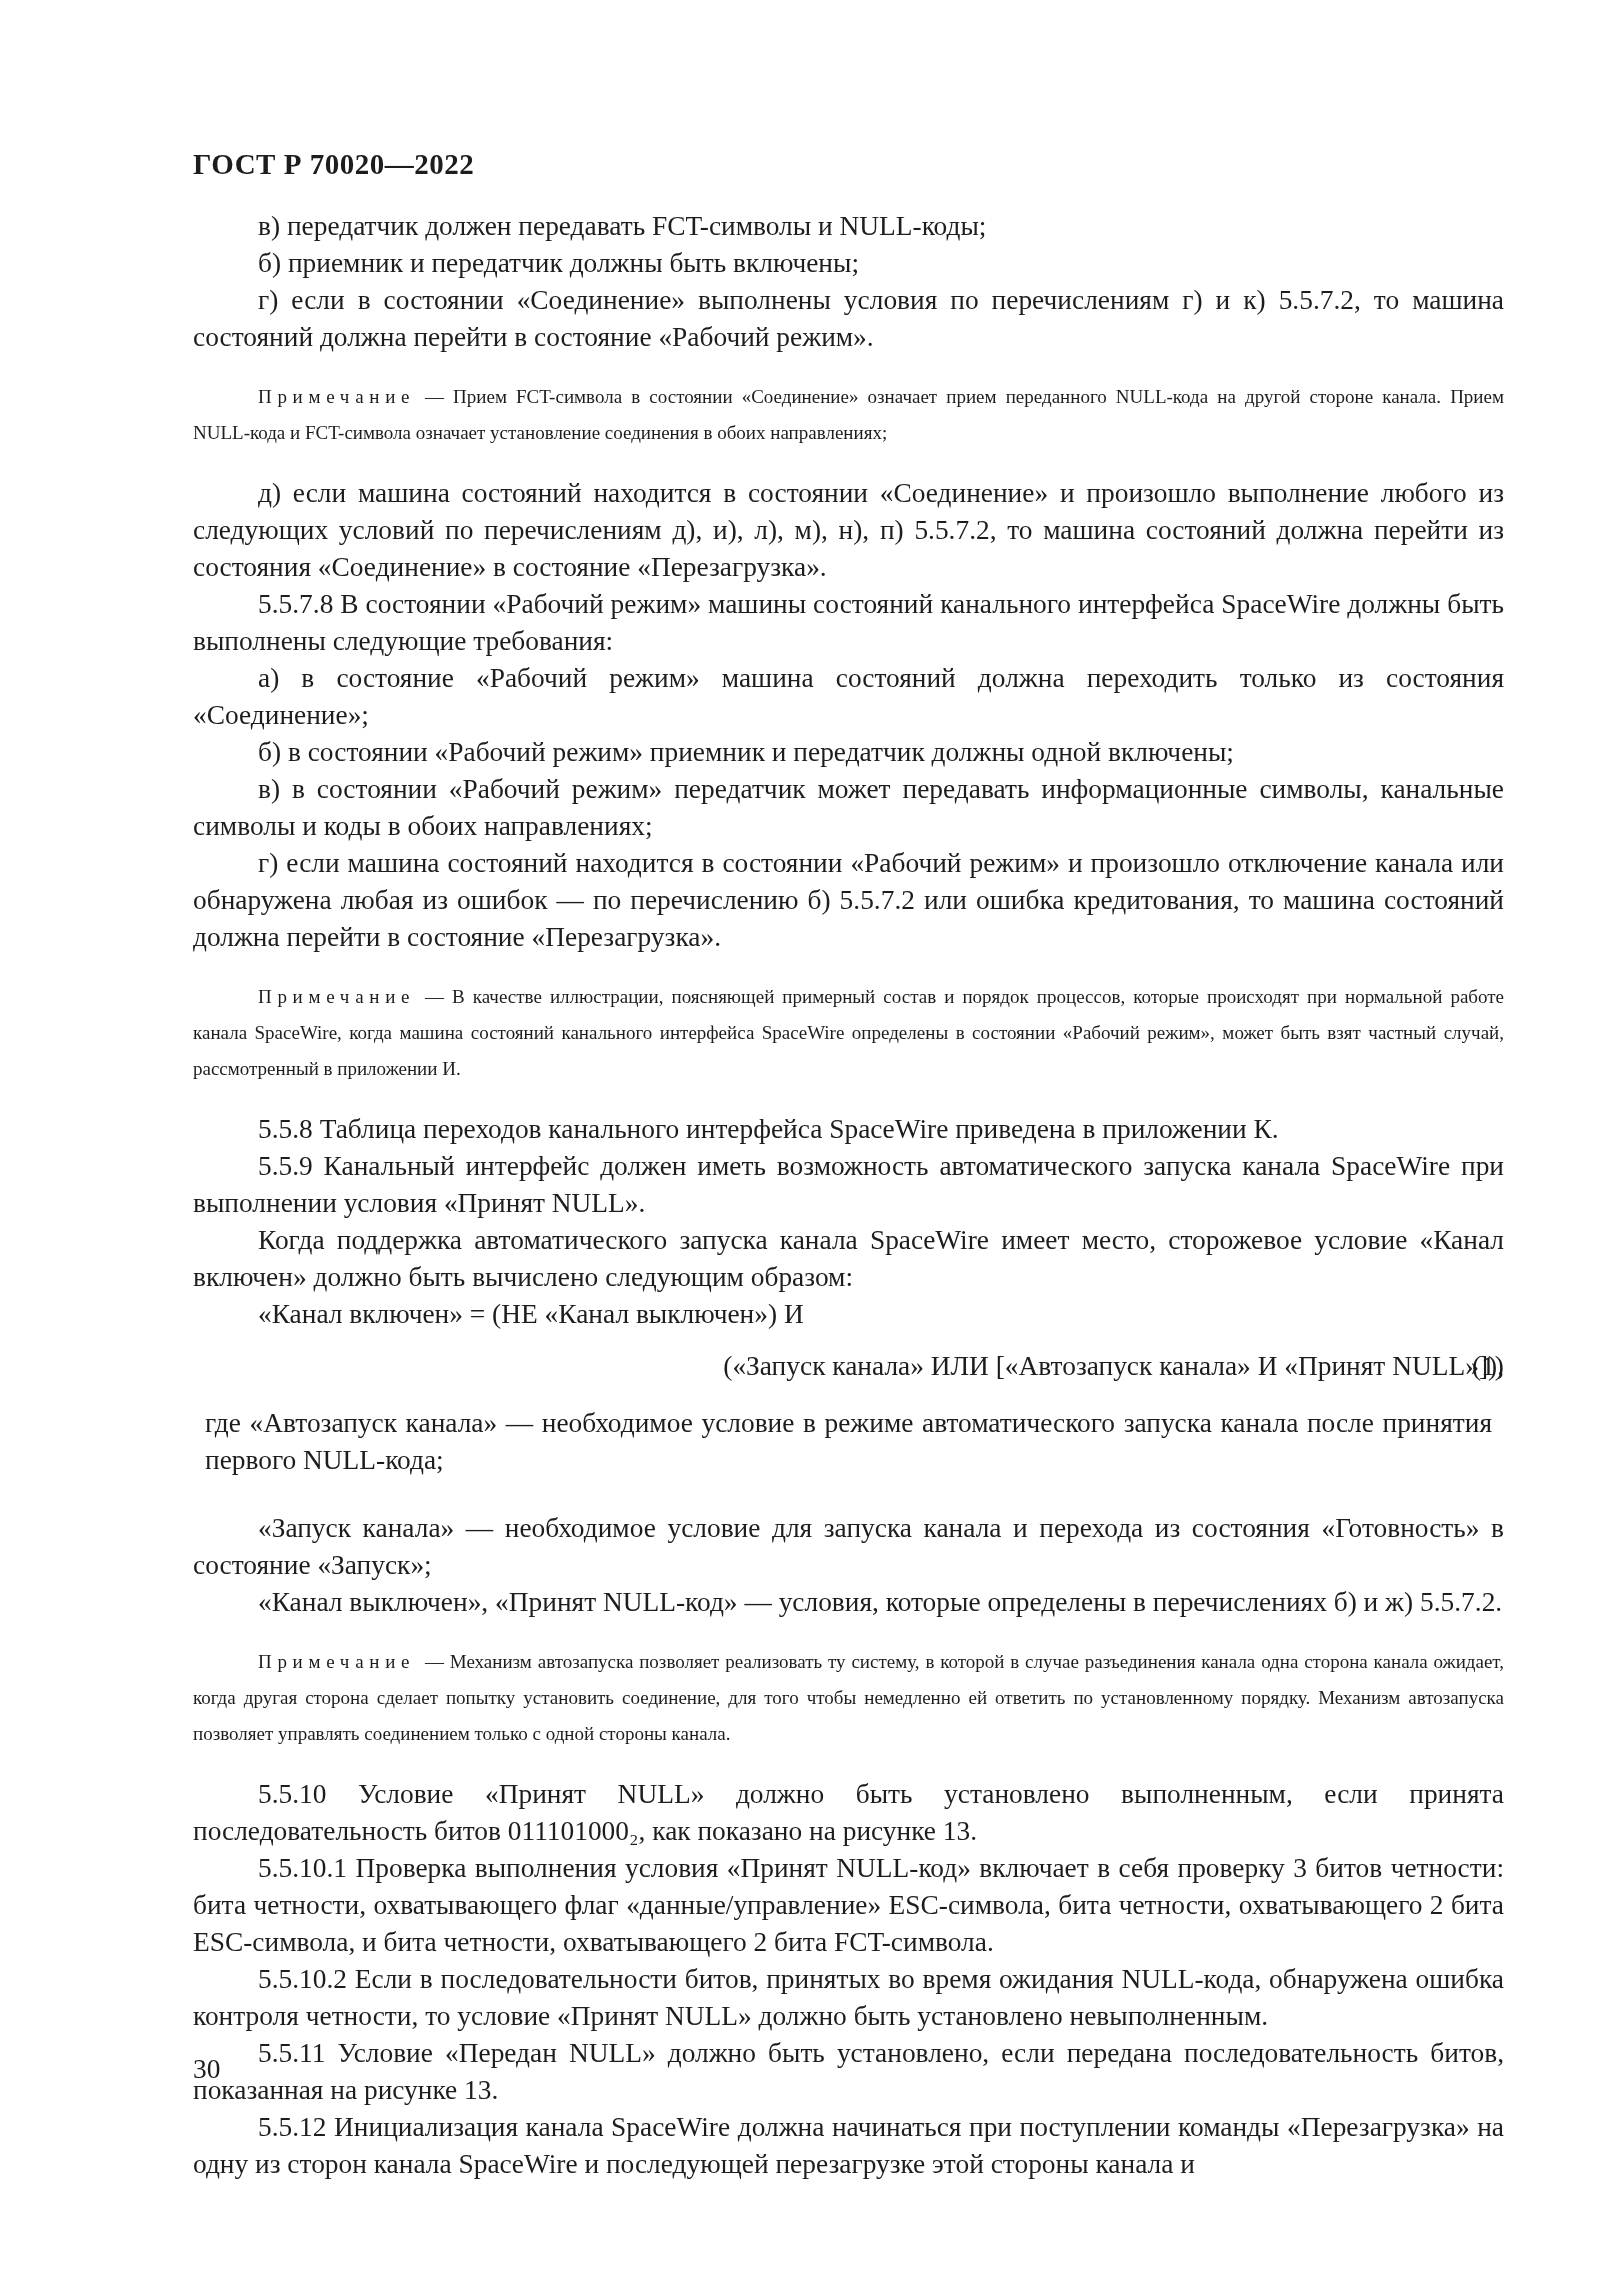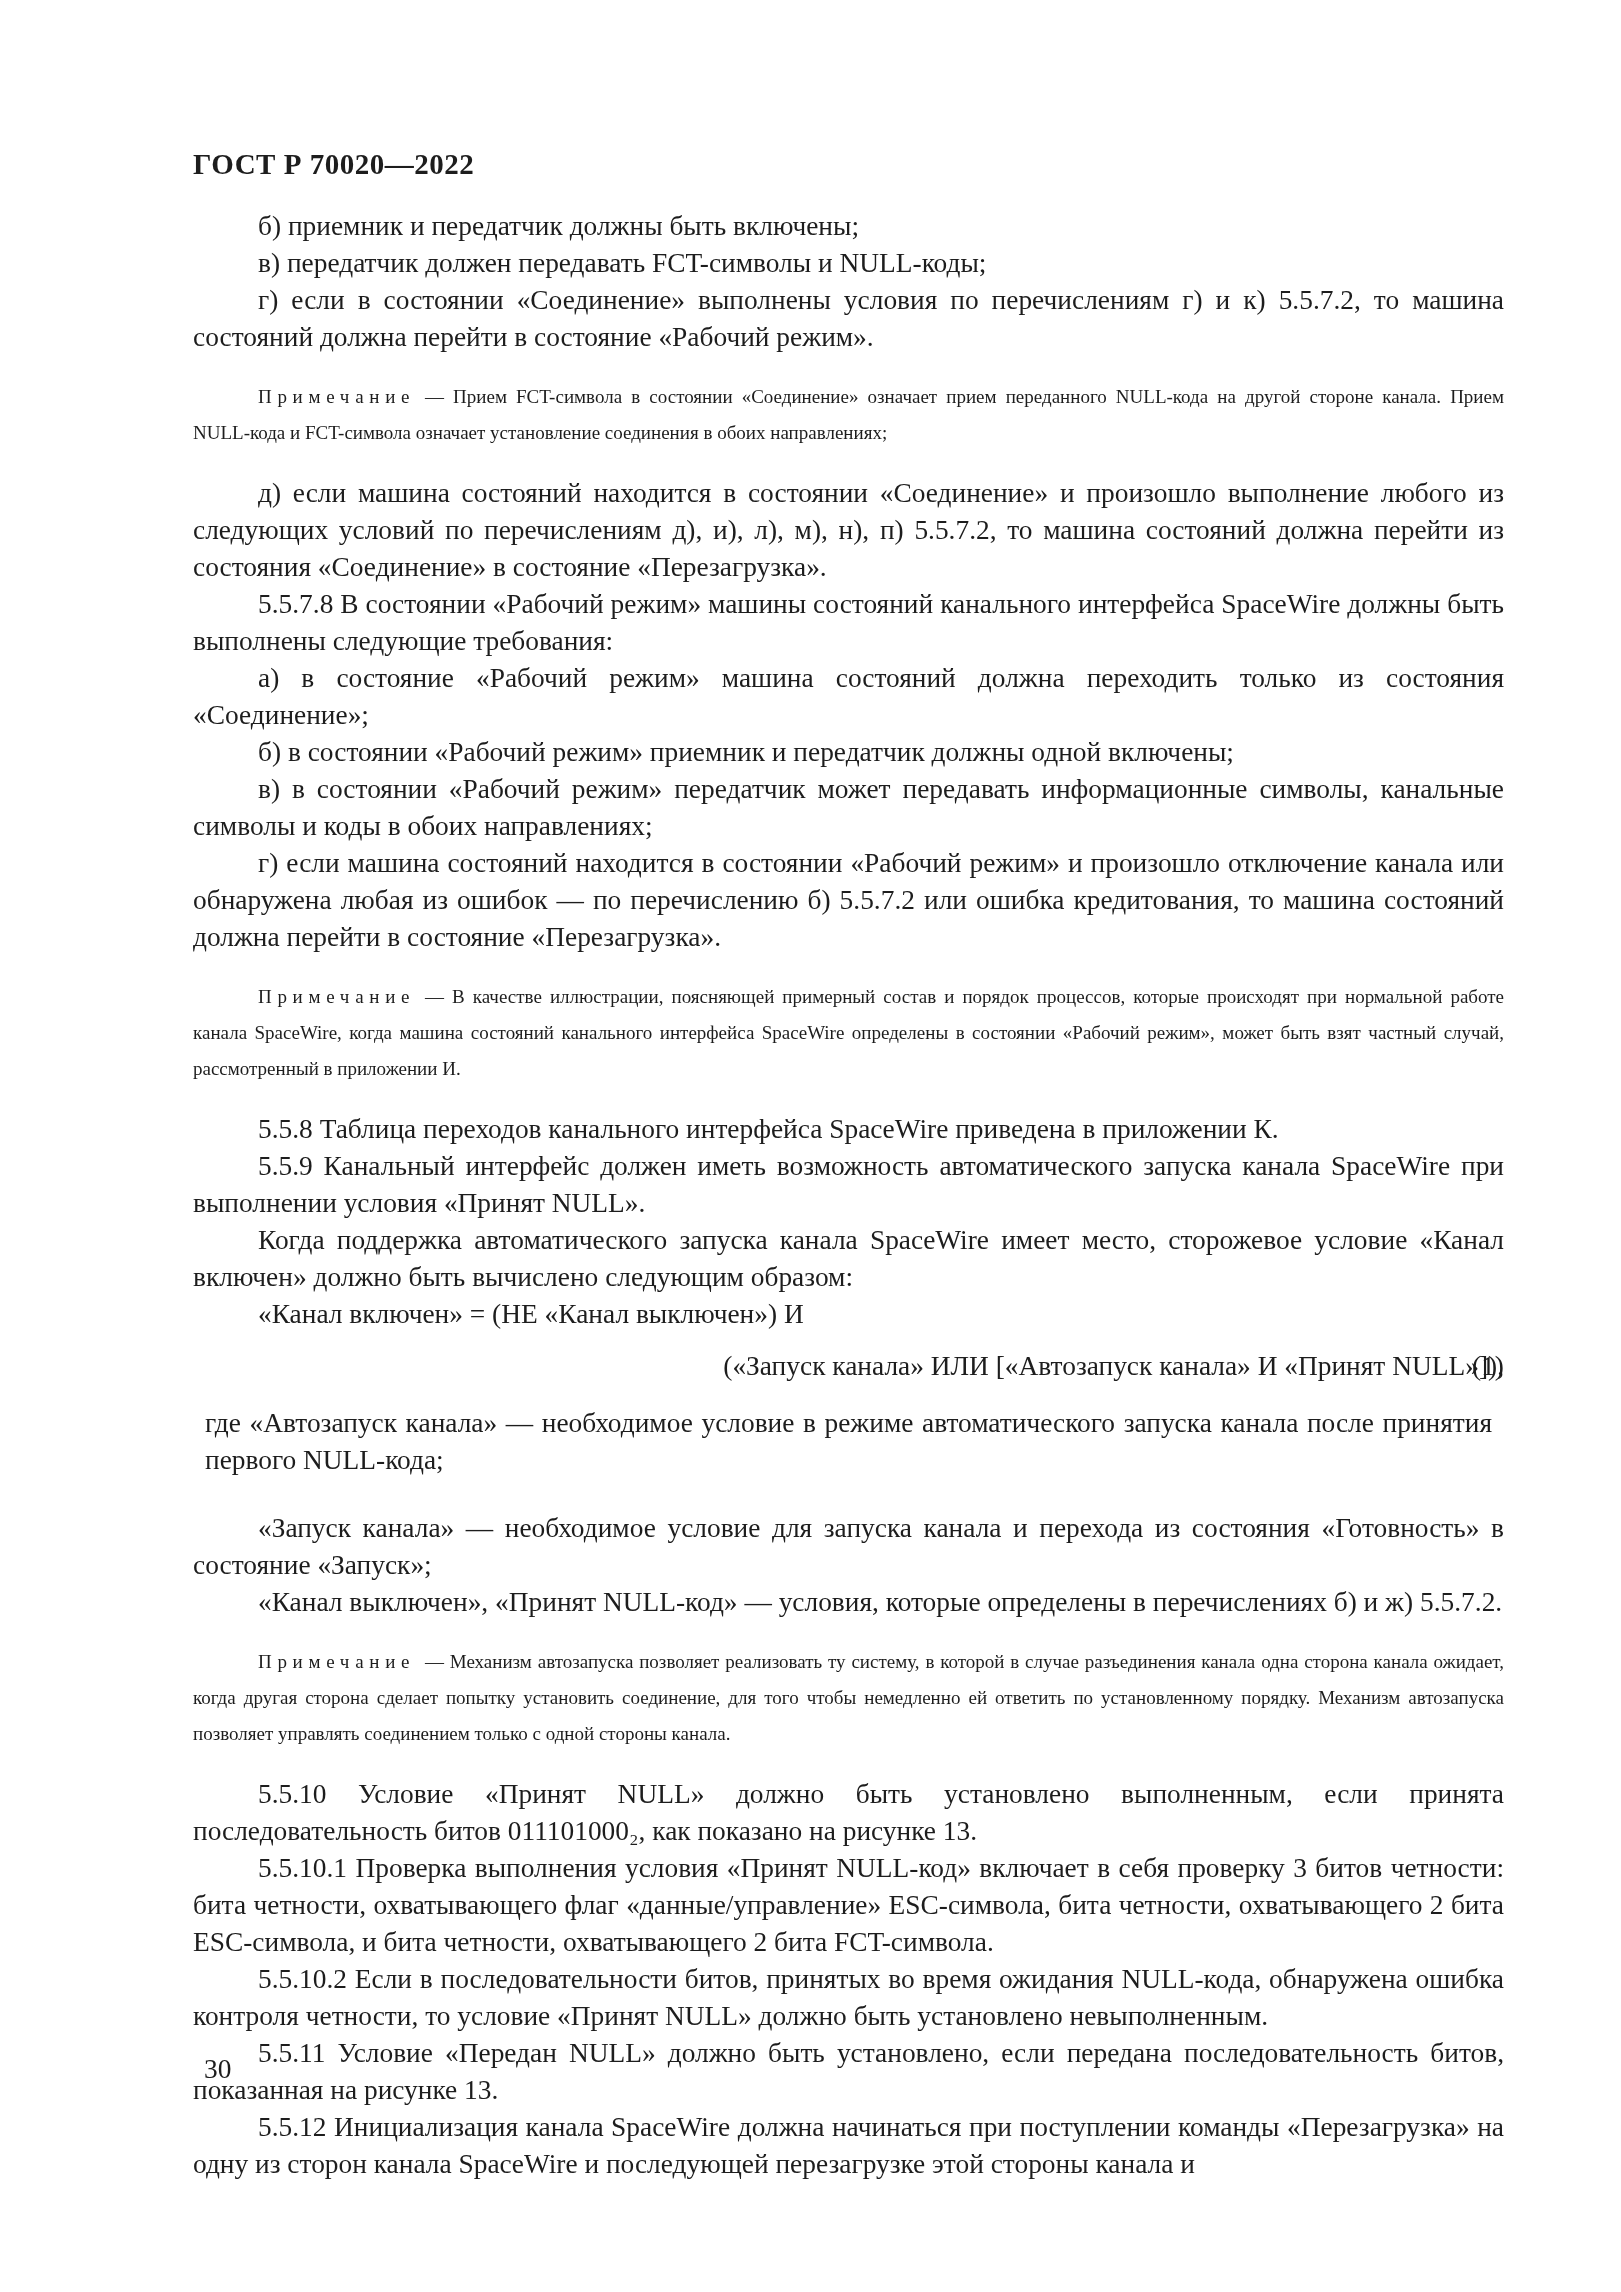--- a/index.html
+++ b/index.html
@@ -38,36 +38,36 @@
   .note-label { letter-spacing: 0.30em; margin-right: 9.8px; }
   .formula-row {
     margin: 15.7px 0 19.6px 0;
     position: relative;
     text-align: right;
     text-indent: 0;
   }
   .formula-num { position: absolute; right: 0; top: 0; }
   .page-number {
     position: absolute;
-    left: 204px;
+    left: 193px;
     top: 2054px;
     font-size: 27.4px;
   }
 </style>
 </head>
 <body>
 
 <div class="page">
 
   <div class="running-header">ГОСТ Р 70020—2022</div>
 
   <div class="content">
 
+    <p class="para">в) передатчик должен передавать FCT-символы и NULL-коды;</p>
     <p class="para">б) приемник и передатчик должны быть включены;</p>
-    <p class="para">в) передатчик должен передавать FCT-символы и NULL-коды;</p>
     <p class="para">г) если в состоянии «Соединение» выполнены условия по перечислениям г) и к) 5.5.7.2, то машина состояний должна перейти в состояние «Рабочий режим».</p>
 
     <p class="note"><span class="note-label">Примечание</span><span>— Прием FCT-символа в состоянии «Соединение» означает прием переданного NULL-кода на другой стороне канала. Прием NULL-кода и FCT-символа означает установление соединения в обоих направлениях;</span></p>
 
     <p class="para">д) если машина состояний находится в состоянии «Соединение» и произошло выполнение любого из следующих условий по перечислениям д), и), л), м), н), п) 5.5.7.2, то машина состояний должна перейти из состояния «Соединение» в состояние «Перезагрузка».</p>
     <p class="para">5.5.7.8 В состоянии «Рабочий режим» машины состояний канального интерфейса SpaceWire должны быть выполнены следующие требования:</p>
     <p class="para">а) в состояние «Рабочий режим» машина состояний должна переходить только из состояния «Соединение»;</p>
     <p class="para">б) в состоянии «Рабочий режим» приемник и передатчик должны одной включены;</p>
     <p class="para">в) в состоянии «Рабочий режим» передатчик может передавать информационные символы, канальные символы и коды в обоих направлениях;</p>
     <p class="para">г) если машина состояний находится в состоянии «Рабочий режим» и произошло отключение канала или обнаружена любая из ошибок — по перечислению б) 5.5.7.2 или ошибка кредитования, то машина состояний должна перейти в состояние «Перезагрузка».</p>

